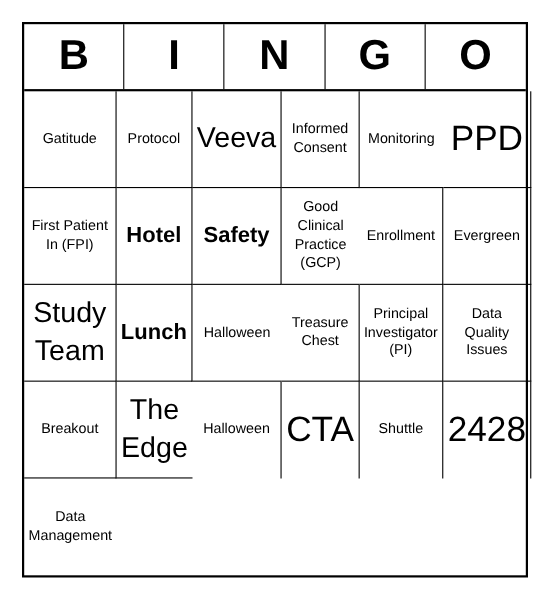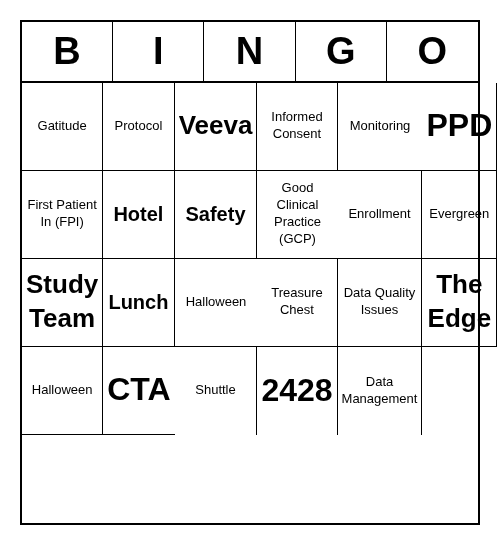--- a/index.html
+++ b/index.html
@@ -49,25 +49,25 @@
       line-height: 1.3;
     }
     .bingo-cell:nth-child(5n) {
       border-right: none;
     }
     .bingo-cell:nth-child(n+21) {
       border-bottom: none;
     }
     .bingo-cell.large {
       font-size: 26px;
-      font-weight: bold;
+      font-weight: normal;
     }
     .bingo-cell.xlarge {
       font-size: 32px;
-      font-weight: bold;
+      font-weight: normal;
     }
     .bingo-cell.medium {
       font-size: 20px;
       font-weight: bold;
     }
   </style>
 </head>
 <body>
 
 <div class="bingo-card">
@@ -88,21 +88,23 @@
       <div class="bingo-cell">First Patient In (FPI)</div>
       <div class="bingo-cell medium">Hotel</div>
       <div class="bingo-cell medium">Safety</div>
       <div class="bingo-cell">Good Clinical Practice (GCP)</div>
       <div class="bingo-cell">Enrollment</div>
       <div class="bingo-cell">Evergreen</div>
       <div class="bingo-cell large">Study Team</div>
       <div class="bingo-cell medium">Lunch</div>
       <div class="bingo-cell">Halloween</div>
       <div class="bingo-cell">Treasure Chest</div>
+      <div class="bingo-cell">Principal Investigator (PI)</div>
       <div class="bingo-cell">Data Quality Issues</div>
+      <div class="bingo-cell">Breakout</div>
       <div class="bingo-cell large">The Edge</div>
       <div class="bingo-cell">Halloween</div>
       <div class="bingo-cell xlarge">CTA</div>
       <div class="bingo-cell">Shuttle</div>
       <div class="bingo-cell xlarge">2428</div>
       <div class="bingo-cell">Data Management</div>
     </div>
 </div>
 
 </body></html>

